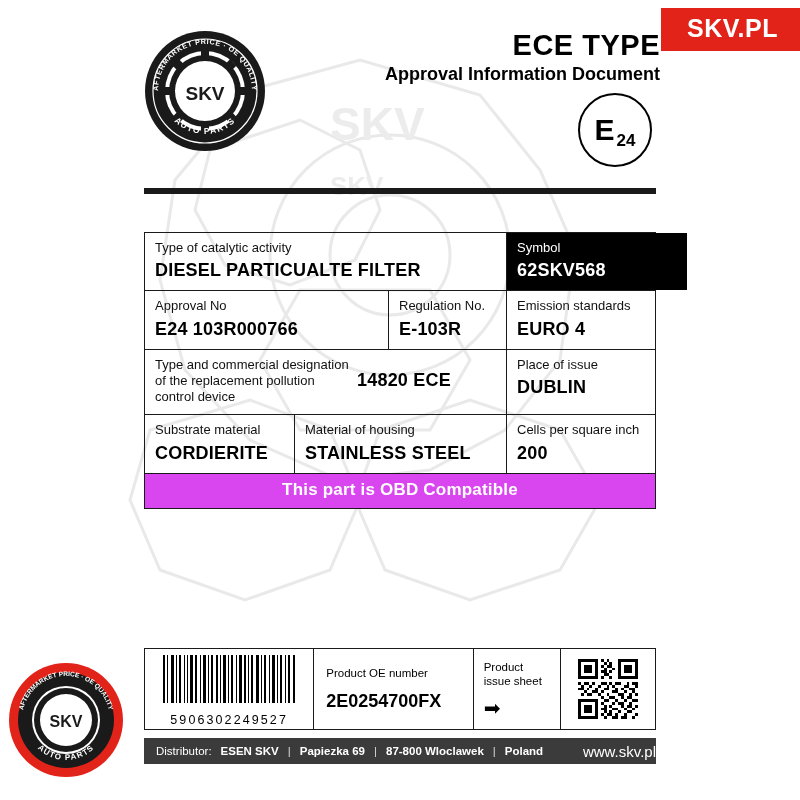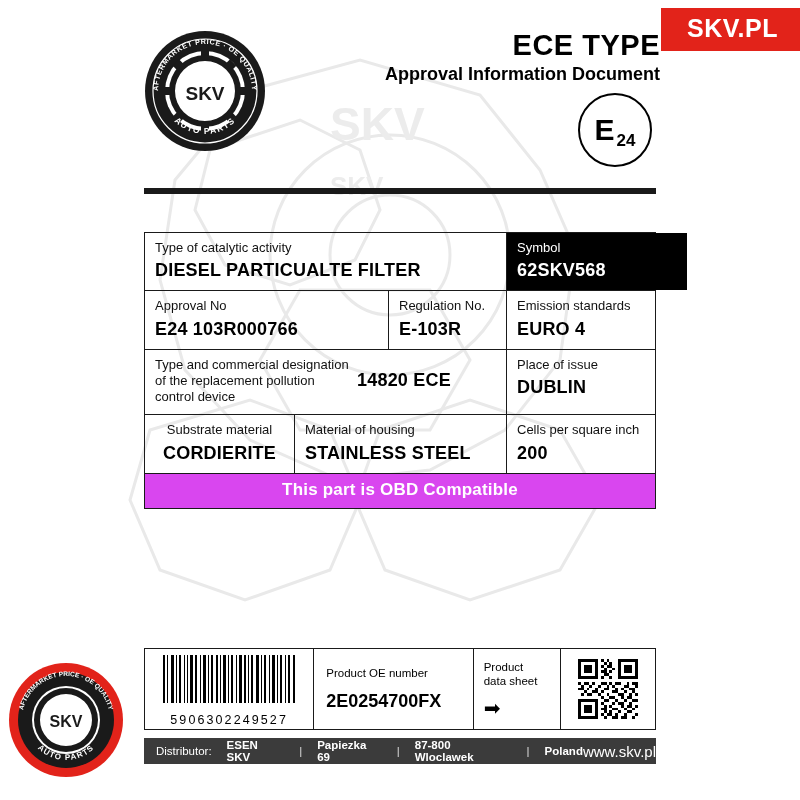--- a/index.html
+++ b/index.html
@@ -152,21 +152,21 @@
 
   .r2 .c1 { width: 244px; flex: none; }
   .r2 .c2 { width: 118px; flex: none; }
   .r2 .c3 { width: 150px; flex: none; }
 
   .r3 .c1 { width: 362px; flex: none; display: flex; align-items: center; gap: 2px;}
   .r3 .c1 .lbl { width: 200px; }
   .r3 .c1 .val { margin-top: 0; font-size: 18px; }
   .r3 .c2 { width: 150px; flex: none; }
 
-  .r4 .c1 { width: 150px; flex: none; text-align: center; }
+  .r4 .c1 { width: 150px; flex: none; }
   .r4 .c2 { width: 212px; flex: none; }
   .r4 .c3 { width: 150px; flex: none; }
 
   .obd {
     background: #d946ef;
     color: #fff;
     text-align: center;
     font-size: 17px;
     font-weight: bold;
     padding: 6px 0 8px 0;
@@ -220,21 +220,21 @@
     background: #3b3b3b;
     color: #fff;
     height: 26px;
     display: flex;
     align-items: center;
     font-size: 11.5px;
   }
   .footer .left {
     display: flex;
     align-items: center;
-    gap: 15px;
+    gap: 9px;
     padding-left: 12px;
     flex: 1 1 auto;
   }
   .footer .sep { opacity: .8; }
   .footer .right {
     font-size: 15px;
   }
   .footer b { font-weight: bold; }
 
   
@@ -435,21 +435,21 @@
         <div class="barcode-num">5906302249527</div>
       </div>
 
       <div class="bc-cell cell-oe">
         <div class="lbl">Product OE number</div>
         <div class="val">2E0254700FX</div>
       </div>
 
       <div class="bc-cell cell-ds">
         <div class="lbl">Product</div>
-        <div class="lbl">data sheet</div>
+        <div class="lbl">issue sheet</div>
         <div class="arrow">➡</div>
       </div>
 
       <div class="bc-cell cell-qr">
         <svg class="qr" viewBox="0 0 21 21" shape-rendering="crispEdges">
           <rect width="21" height="21" fill="#fff"></rect>
           <g fill="#000">
             <rect x="0" y="0" width="7" height="1"></rect>
               <rect x="0" y="6" width="7" height="1"></rect>
             <rect x="0" y="0" width="1" height="7"></rect>

